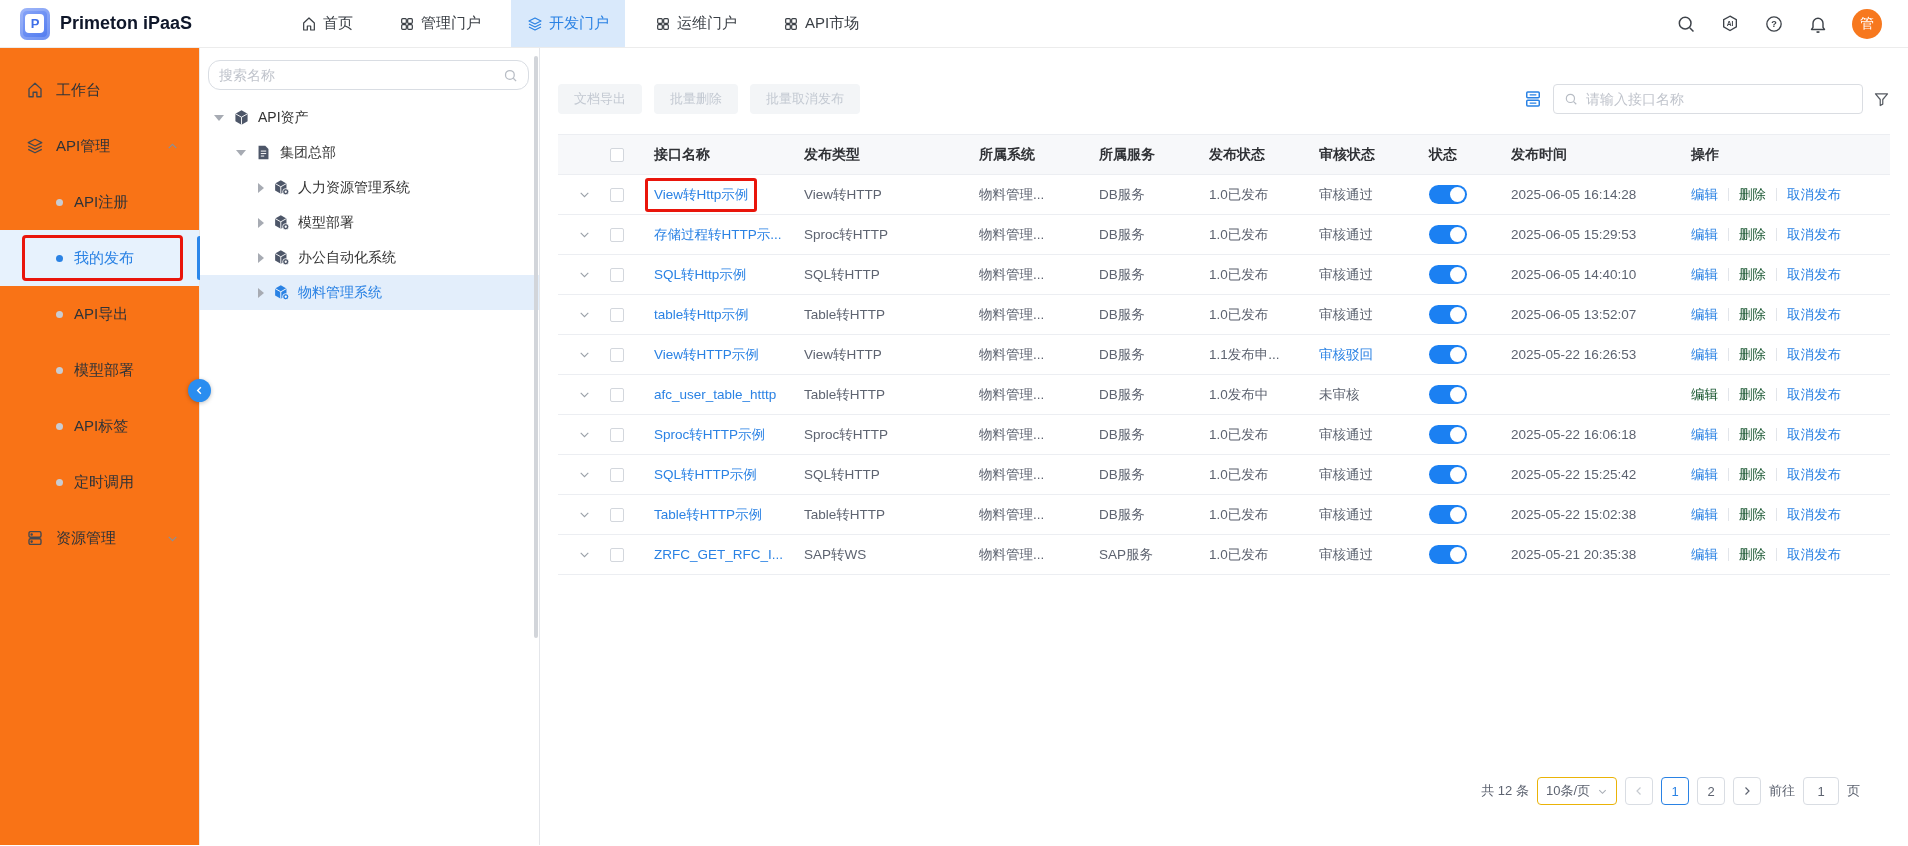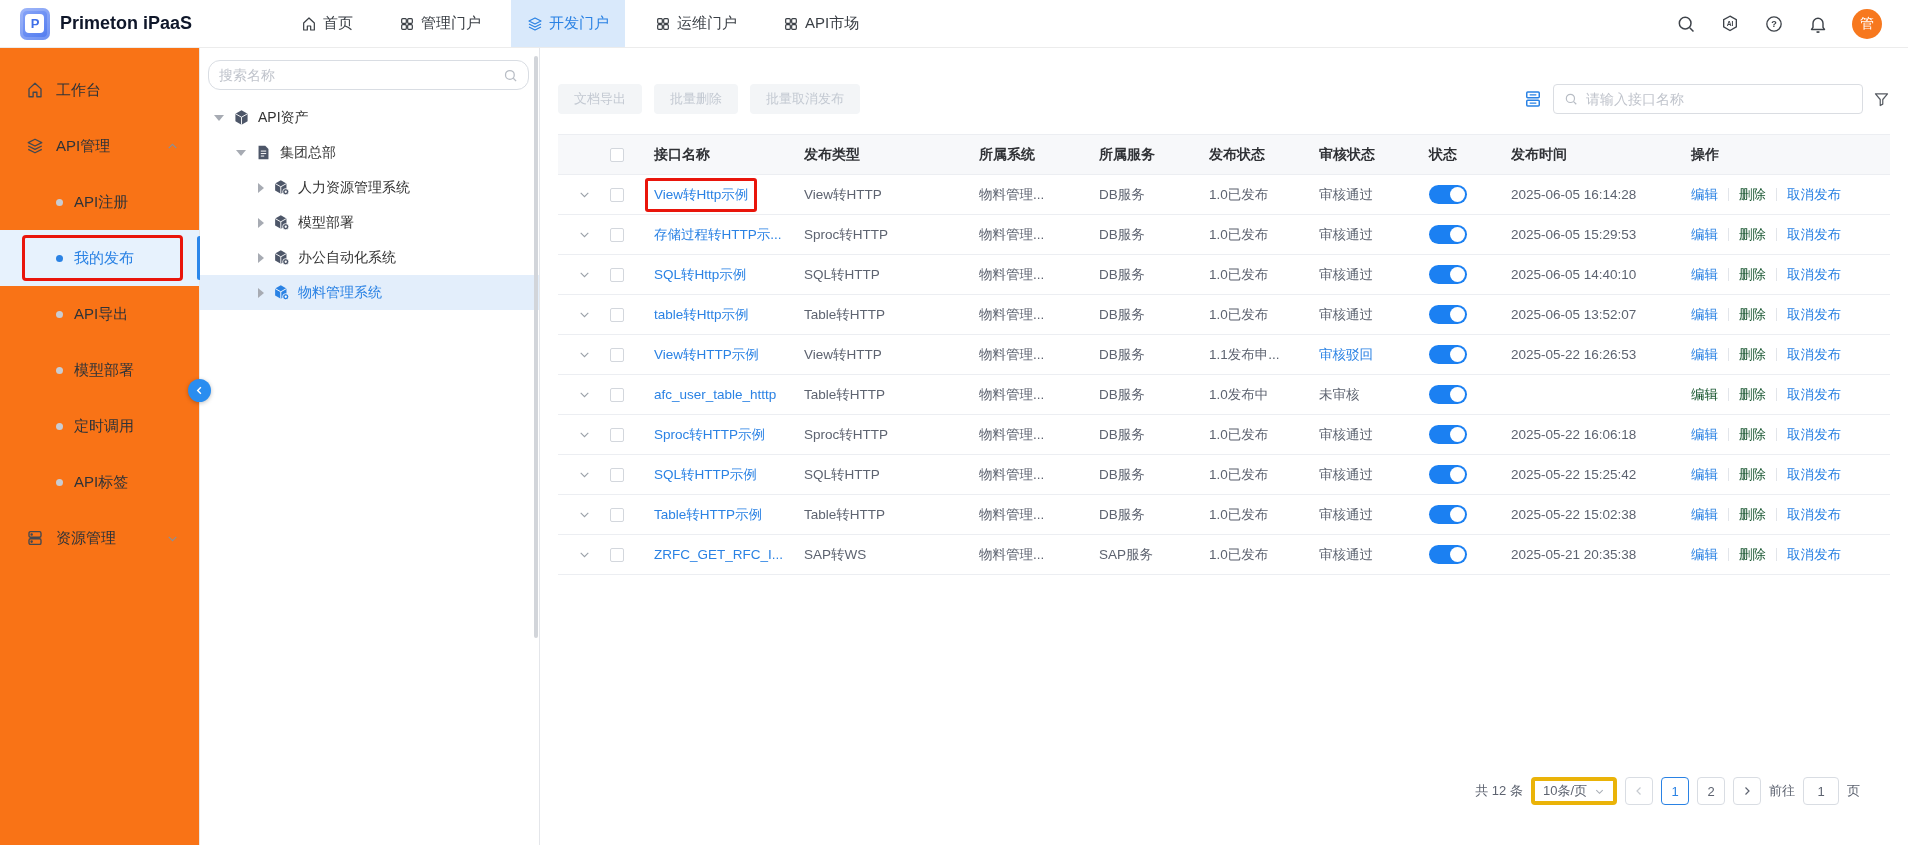--- a/index.html
+++ b/index.html
@@ -81,21 +81,21 @@
 .link{color:#2a82e4;cursor:pointer;text-decoration:none}
 .name-wrap{position:relative;display:inline-block}
 .red-box-cell{position:absolute;left:-9px;right:-9px;top:-8px;bottom:-8px;border:3px solid #e9150b;border-radius:3px;pointer-events:none}
 .toggle{width:38px;height:19px;border-radius:10px;background:#1b80f2;position:relative;cursor:pointer;display:inline-block}
 .toggle::after{content:"";position:absolute;right:2px;top:2px;width:15px;height:15px;border-radius:50%;background:#fff}
 .op{color:#2a82e4;cursor:pointer}
 .op.disabled{color:#14532d;cursor:not-allowed}
 .op-sep{width:1px;height:13px;background:#e2e5ea;margin:0 10px}
 
 .pagination{position:absolute;right:48px;bottom:40px;display:flex;align-items:center;gap:8px;font-size:13px;color:#5d6370}
-.psize{height:28px;border:4px solid #eab308;border-radius:4px;display:flex;align-items:center;padding:0 8px;gap:7px;color:#5d6370;cursor:pointer;white-space:nowrap}
+.psize{height:28px;border:1px solid #eab308;border-radius:4px;display:flex;align-items:center;padding:0 8px;gap:7px;color:#5d6370;cursor:pointer;white-space:nowrap}
 .psize svg{width:11px;height:11px;color:#a9aeb6}
 .pbtn{width:28px;height:28px;border:1px solid #d9dde3;border-radius:4px;display:flex;align-items:center;justify-content:center;background:#fff;cursor:pointer;color:#5d6370}
 .pbtn svg{width:12px;height:12px}
 .pbtn.disabled{color:#c6cad0;cursor:not-allowed}
 .pnum{width:28px;height:28px;border:1px solid #d9dde3;border-radius:4px;display:flex;align-items:center;justify-content:center;background:#fff;cursor:pointer;color:#5d6370}
 .pnum.active{border-color:#2a82e4;color:#2a82e4}
 .goto-input{width:36px;height:28px;border:1px solid #d9dde3;border-radius:4px;text-align:center;font-size:13px;color:#5d6370;outline:none;font-family:inherit}
 .pg-label{white-space:nowrap}
 </style>
 </head>
@@ -211,25 +211,25 @@
       <div class="side-item side-sub">
         <span class="dot"></span>
         <span>API导出</span>
       </div>
       <div class="side-item side-sub">
         <span class="dot"></span>
         <span>模型部署</span>
       </div>
       <div class="side-item side-sub">
         <span class="dot"></span>
-        <span>定时调用</span>
+        <span>API标签</span>
       </div>
       <div class="side-item side-sub">
         <span class="dot"></span>
-        <span>API标签</span>
+        <span>定时调用</span>
       </div>
       <div class="side-item">
         <svg class="s-icon" viewBox="0 0 24 24" fill="none" stroke="currentColor" stroke-width="1.8">
             <rect x="4" y="3.5" width="16" height="7.5" rx="2"></rect>
             <rect x="4" y="13" width="16" height="7.5" rx="2"></rect>
             <circle cx="7.5" cy="7.2" r="0.8" fill="currentColor"></circle>
             <circle cx="7.5" cy="16.8" r="0.8" fill="currentColor"></circle>
           </svg>
         <span>资源管理</span>
         <svg class="chev" viewBox="0 0 24 24" fill="none" stroke="currentColor" stroke-width="2.2">

